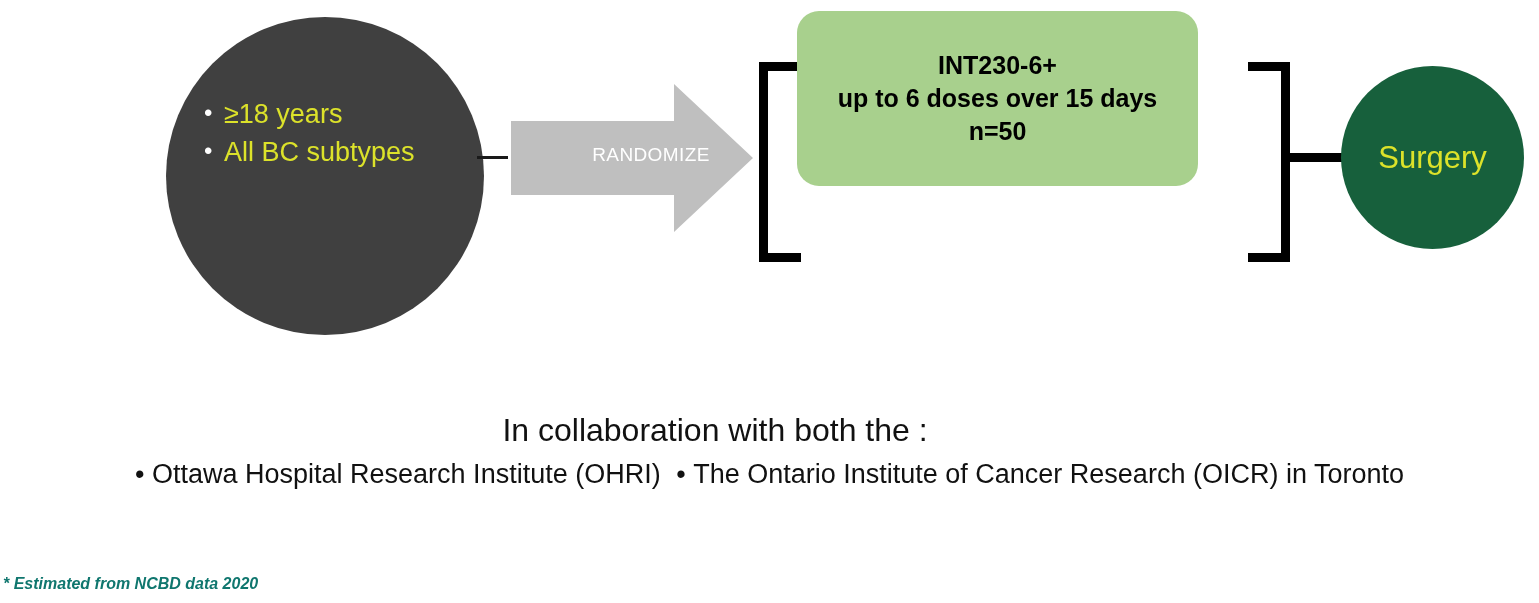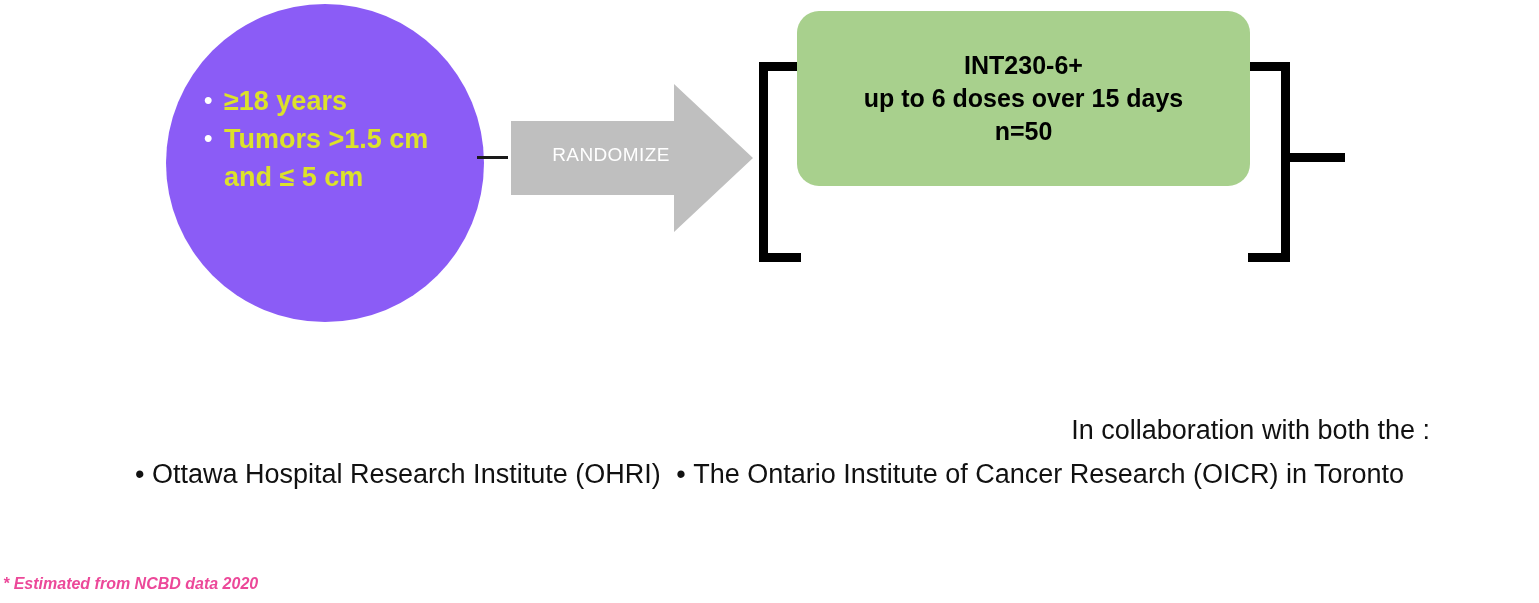--- a/index.html
+++ b/index.html
@@ -16,26 +16,25 @@
     width: 1539px;
     height: 603px;
     background: #ffffff;
     overflow: hidden;
   }
 
   
   .elig-circle {
     position: absolute;
     left: 166px;
-    top: 4px;
+    top: 17px;
     width: 318px;
     height: 318px;
     border-radius: 50%;
-    background: #8b5cf6;
-    font-weight: bold;
+    background: #404040;
   }
   .elig-list {
     position: absolute;
     left: 36px;
     top: 78px;
     width: 262px;
     margin: 0;
     padding: 0;
     list-style: none;
     color: #DCE22A;
@@ -77,20 +76,21 @@
   .randomize-arrow svg { display: block; width: 100%; height: 100%; }
   .randomize-label {
     position: absolute;
     left: 511px;
     top: 144px;
     width: 200px;
     text-align: center;
     color: #ffffff;
     font-size: 19px;
     letter-spacing: 0.4px;
+    padding-left: 40px;
   }
 
   
   .bracket {
     position: absolute;
     background: transparent;
   }
   .bracket-left {
     left: 759px;
     top: 62px;
@@ -117,21 +117,21 @@
     top: 153px;
     width: 62px;
     height: 9px;
     background: #000000;
   }
 
   
   .arm-box {
     position: absolute;
     left: 797px;
-    width: 453px;
+    width: 401px;
     background: #A8D08D;
     border-radius: 22px;
     box-sizing: border-box;
     display: flex;
     flex-direction: column;
     align-items: center;
     justify-content: center;
     color: #000000;
     font-weight: bold;
     font-size: 25px;
@@ -160,23 +160,23 @@
     font-size: 31px;
     line-height: 31px;
   }
 
   
   .collab-intro {
     position: absolute;
     left: 0;
     top: 413px;
     width: 1430px;
-    text-align: right;
+    text-align: center;
     color: #111111;
-    font-size: 27px;
+    font-size: 32px;
     line-height: 34px;
   }
   .collab-partners {
     position: absolute;
     left: 0;
     top: 457px;
     width: 1539px;
     text-align: center;
     color: #111111;
     font-size: 27px;
@@ -186,36 +186,35 @@
   .collab-partners .partner { margin: 0 4px; }
   .collab-partners .partner::before {
     content: "\2022\00a0";
   }
 
   
   .footnote {
     position: absolute;
     left: 3px;
     top: 575px;
-    color: #ec4899;
+    color: #0f766e;
     font-style: italic;
     font-weight: bold;
     font-size: 16px;
   }
 </style>
 </head>
 <body>
 
 <div id="canvas">
 
   <div class="elig-circle">
     <ul class="elig-list">
       <li>≥18 years</li>
-      <li>Tumors &gt;1.5 cm
-and ≤ 5 cm</li>
+      <li>All BC subtypes</li>
     </ul>
   </div>
 
   <div class="dash-connector"></div>
 
   <div class="randomize-arrow">
     <svg viewBox="0 0 242 148" xmlns="http://www.w3.org/2000/svg">
       <polygon points="0,37 163,37 163,0 242,74 163,148 163,111 0,111" fill="#BFBFBF"></polygon>
     </svg>
   </div>
@@ -225,20 +224,23 @@
   <div class="bracket bracket-right"></div>
   <div class="bracket-stem"></div>
 
   <div class="arm-box arm-box-top">
     <span class="arm-line">INT230-6+</span>
     <span class="arm-line">up to 6 doses over 15 days</span>
     <span class="arm-line">n=50</span>
   </div>
 
 
+  <div class="surgery-circle">
+    <span class="surgery-label">Surgery</span>
+  </div>
 
   <div class="collab-intro">In collaboration with both the :</div>
   <div class="collab-partners">
     <span class="partner">Ottawa Hospital Research Institute (OHRI)</span>
     <span class="partner">The Ontario Institute of Cancer Research (OICR) in Toronto</span>
   </div>
 
   <div class="footnote">* Estimated from NCBD data 2020</div>
 
 </div>

